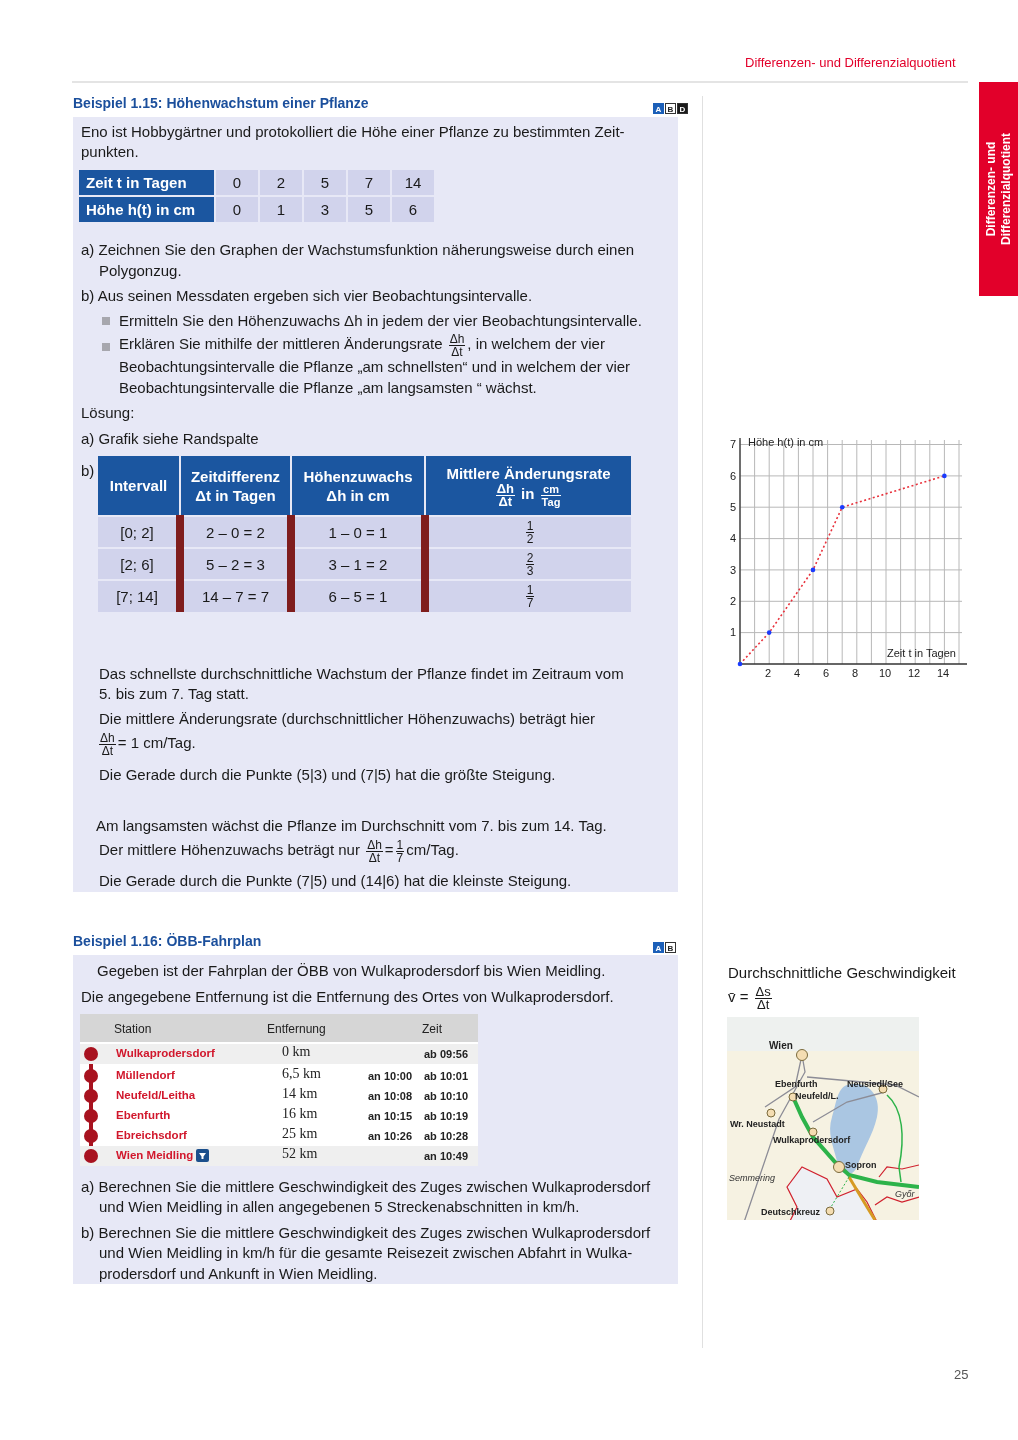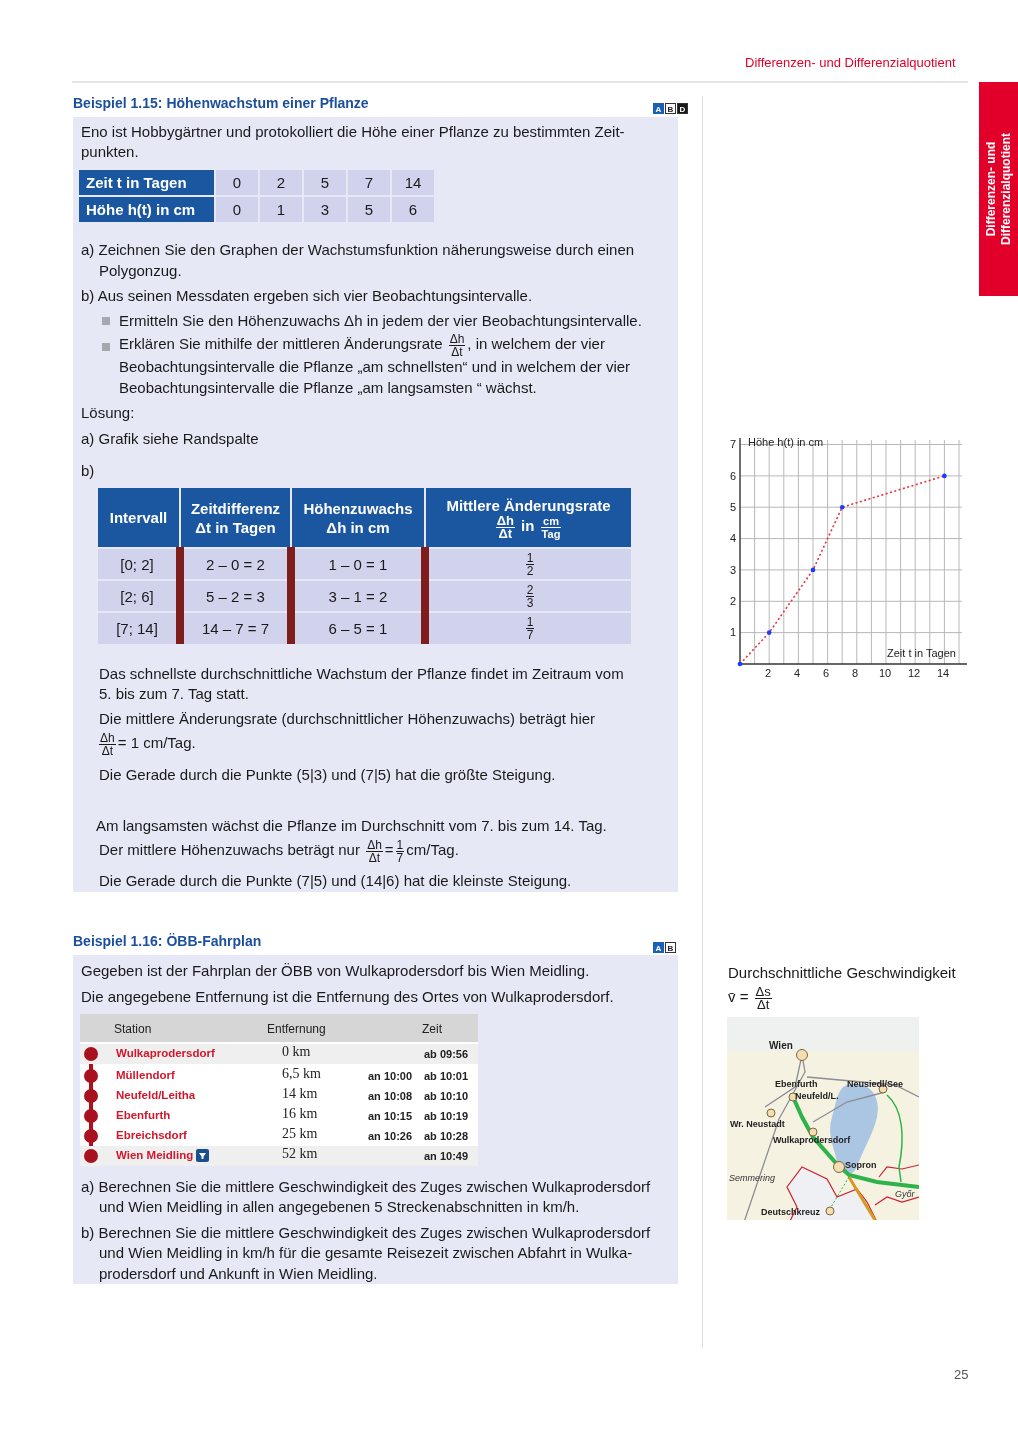--- a/index.html
+++ b/index.html
@@ -29,21 +29,21 @@
   .frac .num { display: block; border-bottom: 1px solid currentColor; padding: 0 1px; }
   .frac .den { display: block; padding: 0 1px; }
 
   
   .dtab { position: absolute; left: 79px; top: 168px; border-collapse: separate; border-spacing: 0 2px; }
   .dtab td { height: 25px; font-size: 15px; }
   .dtab .hd { background: #1b56a0; color: #fff; font-weight: bold; width: 135px; padding-left: 7px; }
   .dtab .val { background: #d1d3ec; width: 44px; text-align: center; border-left: 2px solid #e7e8f6; }
 
   
-  .stab { position: absolute; left: 98px; top: 456px; border-collapse: collapse; margin-top: 32px; }
+  .stab { position: absolute; left: 98px; top: 456px; border-collapse: collapse; }
   .stab th { background: #1b56a0; color: #fff; font-size: 15px; font-weight: bold; height: 60px; text-align: center; border-right: 2px solid #e7e8f6; line-height: 19px; }
   .stab td { background: #d1d3ec; font-size: 15px; height: 32px; text-align: center; border-top: 2px solid #e7e8f6; border-right: 8px solid #7f1d1d; }
 
   
   .chart { position: absolute; left: 722px; top: 432px; width: 250px; height: 250px; }
 
   
   .tt { position: absolute; left: 80px; top: 1014px; width: 398px; height: 152px; background: #fff; font-family: "Liberation Sans", sans-serif; }
   .tt-head { position: absolute; left: 0; top: 0; width: 398px; height: 28px; background: #d6d6d6; font-size: 12px; font-weight: normal; color: #222; }
   .tt-row { position: absolute; left: 0; width: 398px; height: 20px; font-size: 12px; }
@@ -226,21 +226,21 @@
     <text x="165" y="225" font-size="11">Zeit t in Tagen</text>
   </g>
 </svg>
 
 <div class="ex-title" style="top:933px;">Beispiel 1.16: ÖBB-Fahrplan</div>
 <div class="badges" style="left:653px; top:942px;">
   <div class="badge blue">A</div>
   <div class="badge white">B</div>
 </div>
 <div class="box" style="top:955px; height:329px;"></div>
-<div class="t" style="left:81px; top:961px;">Gegeben ist der Fahrplan der ÖBB von Wulkaprodersdorf bis Wien Meidling.</div>
+<div class="t" style="left:97px; top:961px;">Gegeben ist der Fahrplan der ÖBB von Wulkaprodersdorf bis Wien Meidling.</div>
 <div class="t" style="left:81px; top:987px;">Die angegebene Entfernung ist die Entfernung des Ortes von Wulkaprodersdorf.</div>
 
 <div class="tt">
   <div class="tt-head">
     <span style="position:absolute; left:34px; top:8px;">Station</span>
     <span style="position:absolute; left:187px; top:8px;">Entfernung</span>
     <span style="position:absolute; left:342px; top:8px;">Zeit</span>
   </div>
   <div class="rail"></div>
 

